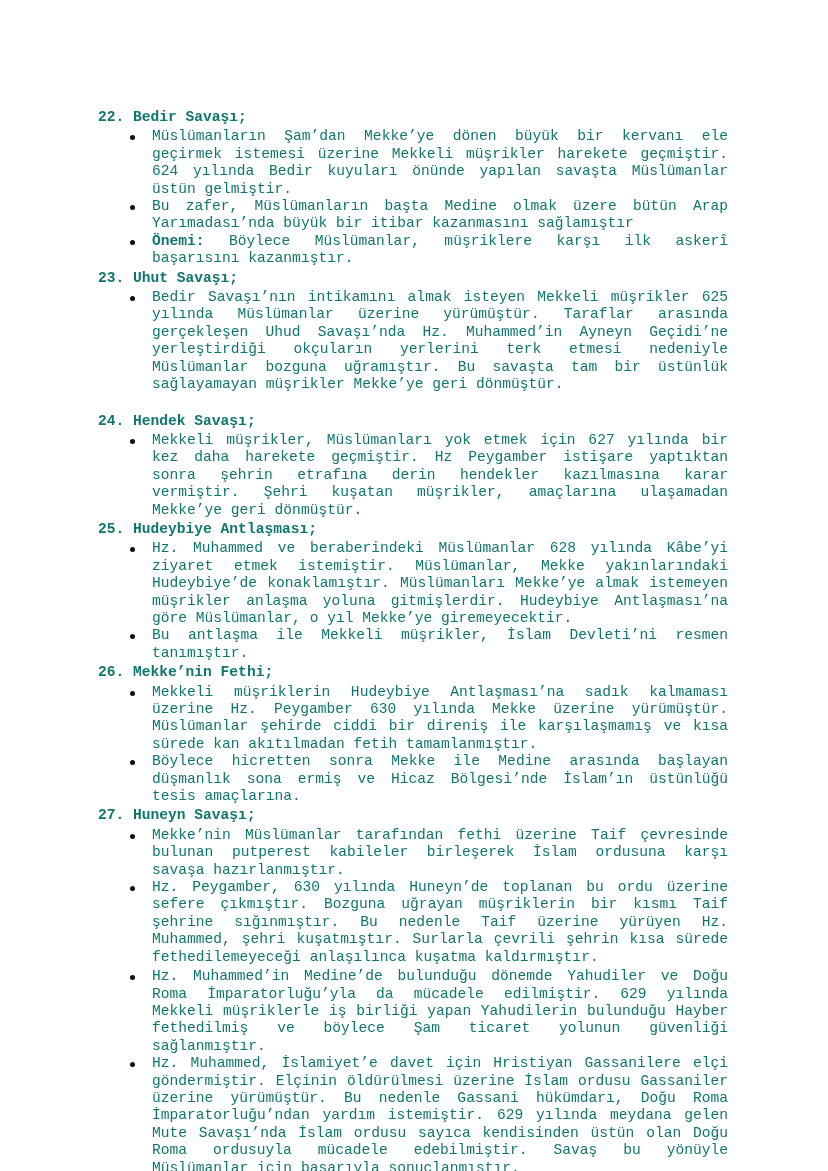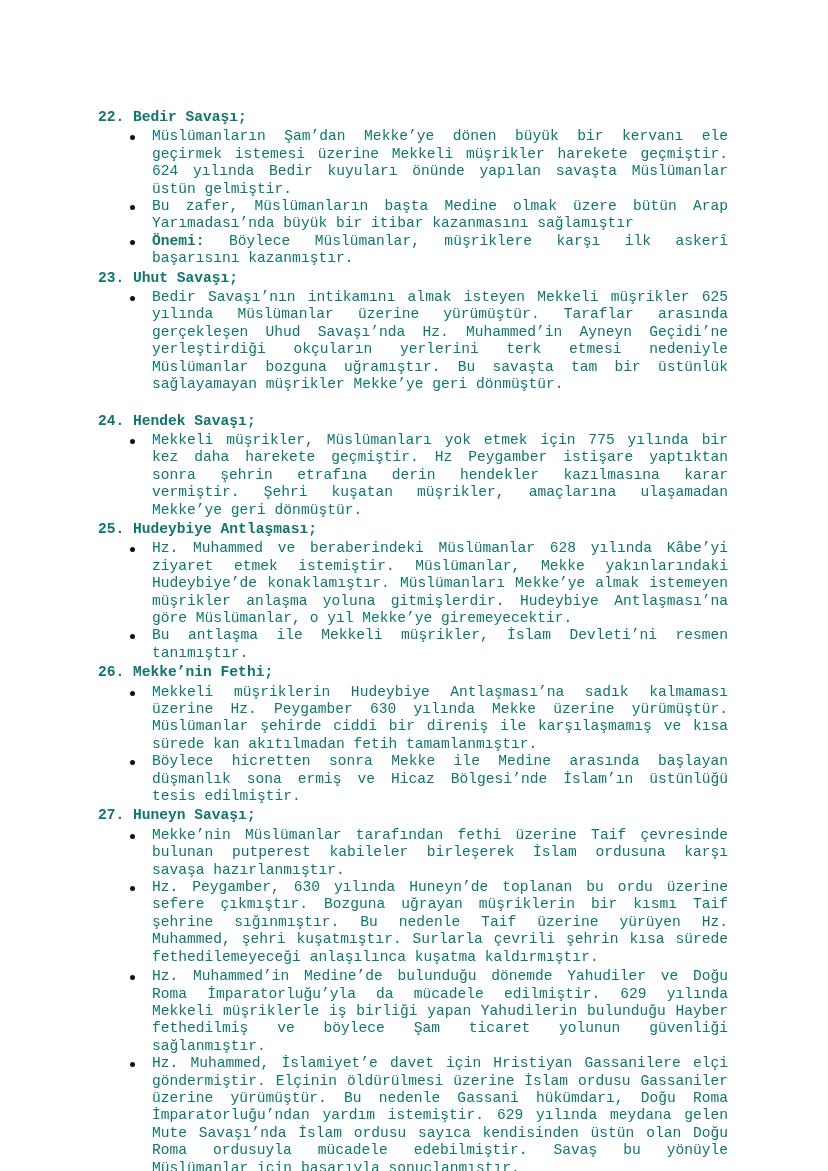--- a/index.html
+++ b/index.html
@@ -37,37 +37,37 @@
     <ul>
       <li><span class="bullet"></span><span>Bedir Savaşı’nın intikamını almak isteyen Mekkeli müşrikler 625 yılında Müslümanlar üzerine yürümüştür. Taraflar arasında gerçekleşen Uhud Savaşı’nda Hz. Muhammed’in Ayneyn Geçidi’ne yerleştirdiği okçuların yerlerini terk etmesi nedeniyle Müslümanlar bozguna uğramıştır. Bu savaşta tam bir üstünlük sağlayamayan müşrikler Mekke’ye geri dönmüştür.</span></li>
     </ul>
   </div>
 
   <div class="gap"></div>
 
   <div class="section">
     <div class="heading">24.  Hendek Savaşı;</div>
     <ul>
-      <li><span class="bullet"></span><span>Mekkeli müşrikler, Müslümanları yok etmek için 775 yılında bir kez daha harekete geçmiştir. Hz Peygamber istişare yaptıktan sonra şehrin etrafına derin hendekler kazılmasına karar vermiştir. Şehri kuşatan müşrikler, amaçlarına ulaşamadan Mekke’ye geri dönmüştür.</span></li>
+      <li><span class="bullet"></span><span>Mekkeli müşrikler, Müslümanları yok etmek için 627 yılında bir kez daha harekete geçmiştir. Hz Peygamber istişare yaptıktan sonra şehrin etrafına derin hendekler kazılmasına karar vermiştir. Şehri kuşatan müşrikler, amaçlarına ulaşamadan Mekke’ye geri dönmüştür.</span></li>
     </ul>
   </div>
 
   <div class="section">
     <div class="heading">25. Hudeybiye Antlaşması;</div>
     <ul>
       <li><span class="bullet"></span><span>Hz. Muhammed ve beraberindeki Müslümanlar 628 yılında Kâbe’yi ziyaret etmek istemiştir. Müslümanlar, Mekke yakınlarındaki Hudeybiye’de konaklamıştır. Müslümanları Mekke’ye almak istemeyen müşrikler anlaşma yoluna gitmişlerdir. Hudeybiye Antlaşması’na göre Müslümanlar, o yıl Mekke’ye giremeyecektir.</span></li>
       <li><span class="bullet"></span><span>Bu antlaşma ile Mekkeli müşrikler, İslam Devleti’ni resmen tanımıştır.</span></li>
     </ul>
   </div>
 
   <div class="section">
     <div class="heading">26. Mekke’nin Fethi;</div>
     <ul>
       <li><span class="bullet"></span><span>Mekkeli müşriklerin Hudeybiye Antlaşması’na sadık kalmaması üzerine Hz. Peygamber 630 yılında Mekke üzerine yürümüştür. Müslümanlar şehirde ciddi bir direniş ile karşılaşmamış ve kısa sürede kan akıtılmadan fetih tamamlanmıştır.</span></li>
-      <li><span class="bullet"></span><span>Böylece hicretten sonra Mekke ile Medine arasında başlayan düşmanlık sona ermiş ve Hicaz Bölgesi’nde İslam’ın üstünlüğü tesis edilmiştir.</span></li>
+      <li><span class="bullet"></span><span>Böylece hicretten sonra Mekke ile Medine arasında başlayan düşmanlık sona ermiş ve Hicaz Bölgesi’nde İslam’ın üstünlüğü tesis amaçlarına.</span></li>
     </ul>
   </div>
 
   <div class="section">
     <div class="heading">27. Huneyn Savaşı;</div>
     <ul>
       <li><span class="bullet"></span><span>Mekke’nin Müslümanlar tarafından fethi üzerine Taif çevresinde bulunan putperest kabileler birleşerek İslam ordusuna karşı savaşa hazırlanmıştır.</span></li>
       <li><span class="bullet"></span><span>Hz. Peygamber, 630 yılında Huneyn’de toplanan bu ordu üzerine sefere çıkmıştır. Bozguna uğrayan müşriklerin bir kısmı Taif şehrine sığınmıştır. Bu nedenle Taif üzerine yürüyen Hz. Muhammed, şehri kuşatmıştır. Surlarla çevrili şehrin kısa sürede fethedilemeyeceği anlaşılınca kuşatma kaldırmıştır.</span></li>
     </ul>
   </div>

